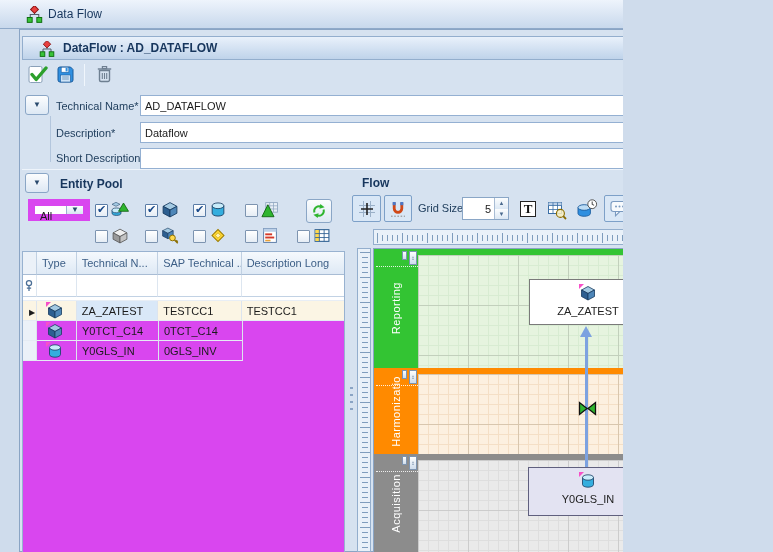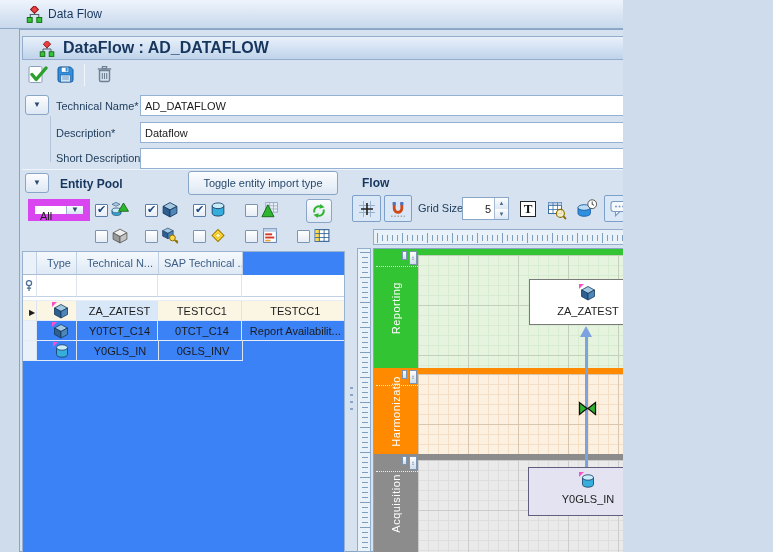--- a/index.html
+++ b/index.html
@@ -14,21 +14,21 @@
   #titlebar{left:0;top:0;width:773px;height:29px;background:linear-gradient(#eef4fc,#c8d8ec);border-bottom:1px solid #8fa9c9;display:flex;align-items:center;}
   #titlebar .t{margin-left:48px;font-size:12px;color:#17365d;}
   #titlebar .ico{position:absolute;left:26px;top:6px;width:17px;height:17px;}
 
   
   #outer{left:19px;top:29px;width:760px;height:523px;background:#d6e2f0;border:1px solid #8aa4c4;border-right:none;}
 
   
   #phdr{left:22px;top:36px;width:751px;height:24px;background:linear-gradient(#e9f1fb,#bfd3ea);border:1px solid #93aecd;display:flex;align-items:center;}
   #phdr .ico{position:absolute;left:16px;top:4px;width:16px;height:16px;}
-  #phdr .t{margin-left:40px;font-weight:bold;font-size:16px;color:#17365d;}
+  #phdr .t{margin-left:40px;font-weight:bold;font-size:12px;color:#17365d;}
 
   .toolbtn{width:21px;height:21px;}
   .vsep{width:1px;background:#a8bcd4;border-right:1px solid #f0f6fc;}
 
   .btnish{background:linear-gradient(#fcfdfe,#dde8f4);border:1px solid #8aa6c6;border-radius:3px;display:flex;align-items:center;justify-content:center;color:#2a4a6e;}
   .arrowdn{font-size:8px;color:#2a4a6e;line-height:1;}
 
   .flabel{color:#22405f;text-align:right;}
   .fin{position:absolute;height:21px;width:640px;left:140px;border:1px solid #94b0d2;background:#fff;font-family:"Liberation Sans",sans-serif;font-size:11px;padding:2px 4px;color:#1b1b1b;}
 
@@ -40,21 +40,21 @@
   #combo{left:28px;top:199px;width:62px;height:22px;border:7px solid #d946ef;background:#fff;display:flex;}
   #combo .val{flex:1;padding:4px 0 0 5px;color:#1b1b1b;}
   #combo .db{width:17px;background:linear-gradient(#fbfdfe,#d7e4f2);border-left:1px solid #9ab2cf;display:flex;align-items:center;justify-content:center;}
 
   .cb{position:absolute;width:13px;height:13px;border:1px solid #7d94b0;background:linear-gradient(#fff,#e6edf5);border-radius:1px;}
   .cb.checked{border-color:#5a7ca6;}
   .cb.checked::after{content:"✔";position:absolute;left:1px;top:-2px;font-size:11px;color:#1a4a8a;}
   .i18{position:absolute;width:18px;height:17px;}
 
   
-  #etable{left:22px;top:251px;width:323px;height:301px;background:#3b82f6;border:1px solid #98b2d0;border-bottom:none;text-align:center;}
+  #etable{left:22px;top:251px;width:323px;height:301px;background:#d946ef;border:1px solid #98b2d0;border-bottom:none;}
   .trow,.thead,.tfilter{display:flex;width:100%;}
   .th{height:23px;background:linear-gradient(#f5f9fd,#dee9f5);border-right:1px solid #c0d0e2;border-bottom:1px solid #a8bcd4;color:#3c5e86;padding:5px 0 0 5px;overflow:hidden;white-space:nowrap;}
   .th.ind,.td.ind{width:14px;background:#ebf1f8;border-right:1px solid #c0d0e2;padding:0;display:flex;align-items:center;justify-content:center;}
   .tfilter .td{height:22px;border-right:1px solid #dde6f0;border-bottom:1px solid #c2d2e4;background:#fff;}
   .trow .td{height:20px;border-right:1px solid #dce4ee;border-bottom:1px solid #e4ebf3;padding:4px 0 0 5px;color:#1b1b1b;overflow:hidden;white-space:nowrap;}
   .trow .td.icon-cell{padding:2px 0 0 10px;}
   .trow.sel .td{background:#fbf5e4;}
   .trow.sel .td.focus{background:#d9e8f8;}
   .c-type{width:40px;} .c-tech{width:82px;} .c-sap{width:84px;} .c-desc{width:103px;border-right:none!important;}
   .tgap{height:4px;background:#fff;border-bottom:1px solid #e8eef5;}
@@ -174,23 +174,20 @@
 
   <span class="abs flabel" style="left:56px;top:152px;">Short Description</span>
   <input class="abs fin" style="top: 148px;" value="">
 
   <div class="abs hdiv"></div>
 
   <div class="abs btnish" style="left:25px;top:173px;width:24px;height:20px;">
       <span class="arrowdn">▼</span>
     </div>
   <span class="abs secttl" style="left:60px;top:177px;">Entity Pool</span>
-  <div class="abs btnish" style="left:188px;top:171px;width:150px;height:24px;">
-      <span>Toggle entity import type</span>
-    </div>
   <span class="abs secttl" style="left:362px;top:176px;">Flow</span>
 
   <div id="combo" class="abs">
     <span class="val">All</span>
     <span class="db">
         <span class="arrowdn">▼</span>
       </span>
   </div>
 
   <span class="abs cb checked" style="left:95px;top:204px;"></span>
@@ -286,20 +283,21 @@
         <path d="M5.5 2.5v11M10 2.5v11M1.5 6.2h13M1.5 9.9h13" stroke="#2d5f91" stroke-width="0.8"></path>
       </svg>
     </span>
 
   <div id="etable" class="abs">
     <div class="thead">
       <div class="th ind"></div>
       <div class="th c-type">Type</div>
       <div class="th c-tech">Technical N...</div>
       <div class="th c-sap">SAP Technical ...</div>
+      <div class="th c-desc">Description Long</div>
     </div>
     <div class="tfilter">
       <div class="td ind">
           <span class="ico" style="width:10px;height:13px;">
             <svg viewBox="0 0 12 15">
               <circle cx="6" cy="4.6" r="3.1" fill="none" stroke="#4a6e96" stroke-width="1.5"></circle>
               <path d="M6 7.7V14M3.4 10.6h5.2" stroke="#4a6e96" stroke-width="1.5"></path>
             </svg>
           </span>
         </div>
@@ -324,21 +322,20 @@
     </div>
     <div class="trow">
       <div class="td ind"></div>
       <div class="td c-type icon-cell"><span class="i16 ico flag"><svg viewBox="0 0 16 16">
               <polygon points="8,1.5 14.5,5 8,8.5 1.5,5" fill="#a3c9e2" stroke="#173a5e" stroke-width="0.8"></polygon>
               <polygon points="1.5,5 8,8.5 8,15 1.5,11.5" fill="#2d5f91" stroke="#173a5e" stroke-width="0.8"></polygon>
               <polygon points="14.5,5 8,8.5 8,15 14.5,11.5" fill="#4e86b8" stroke="#173a5e" stroke-width="0.8"></polygon>
             </svg></span></div>
       <div class="td c-tech">Y0TCT_C14</div>
       <div class="td c-sap">0TCT_C14</div>
-      <div class="td c-desc">Report Availabilit...</div>
     </div>
     <div class="trow">
       <div class="td ind"></div>
       <div class="td c-type icon-cell"><span class="i16 ico flag"><svg viewBox="0 0 16 16">
               <path d="M2.5 4.5v7a5.5 2.7 0 0 0 11 0v-7" fill="#35aede" stroke="#173a5e" stroke-width="0.8"></path>
               <ellipse cx="8" cy="4.5" rx="5.5" ry="2.7" fill="#c8ecfa" stroke="#173a5e" stroke-width="0.8"></ellipse>
             </svg></span></div>
       <div class="td c-tech">Y0GLS_IN</div>
       <div class="td c-sap">0GLS_INV</div>
     </div>

